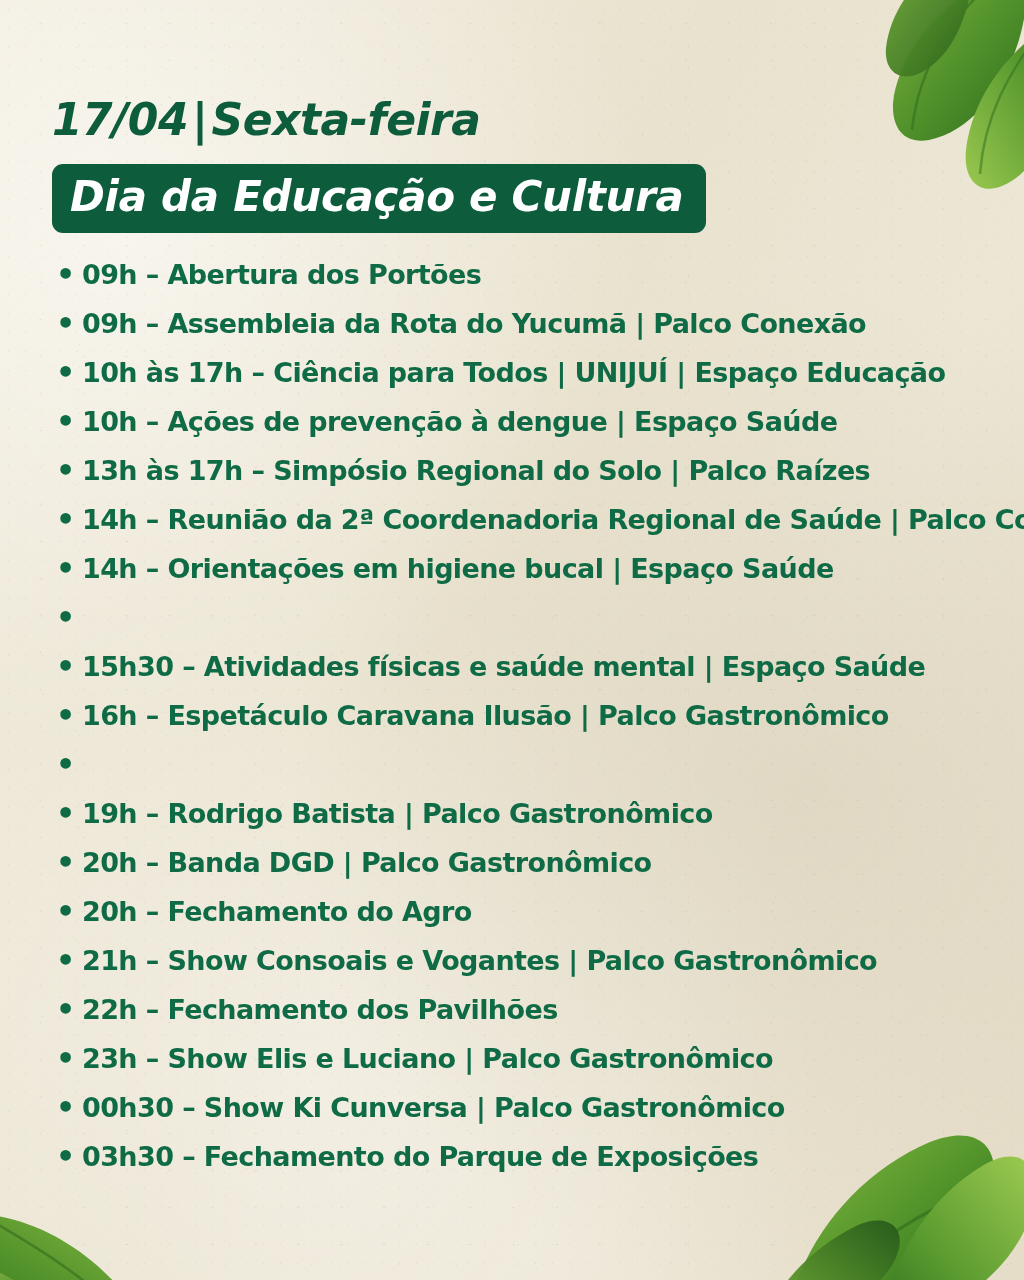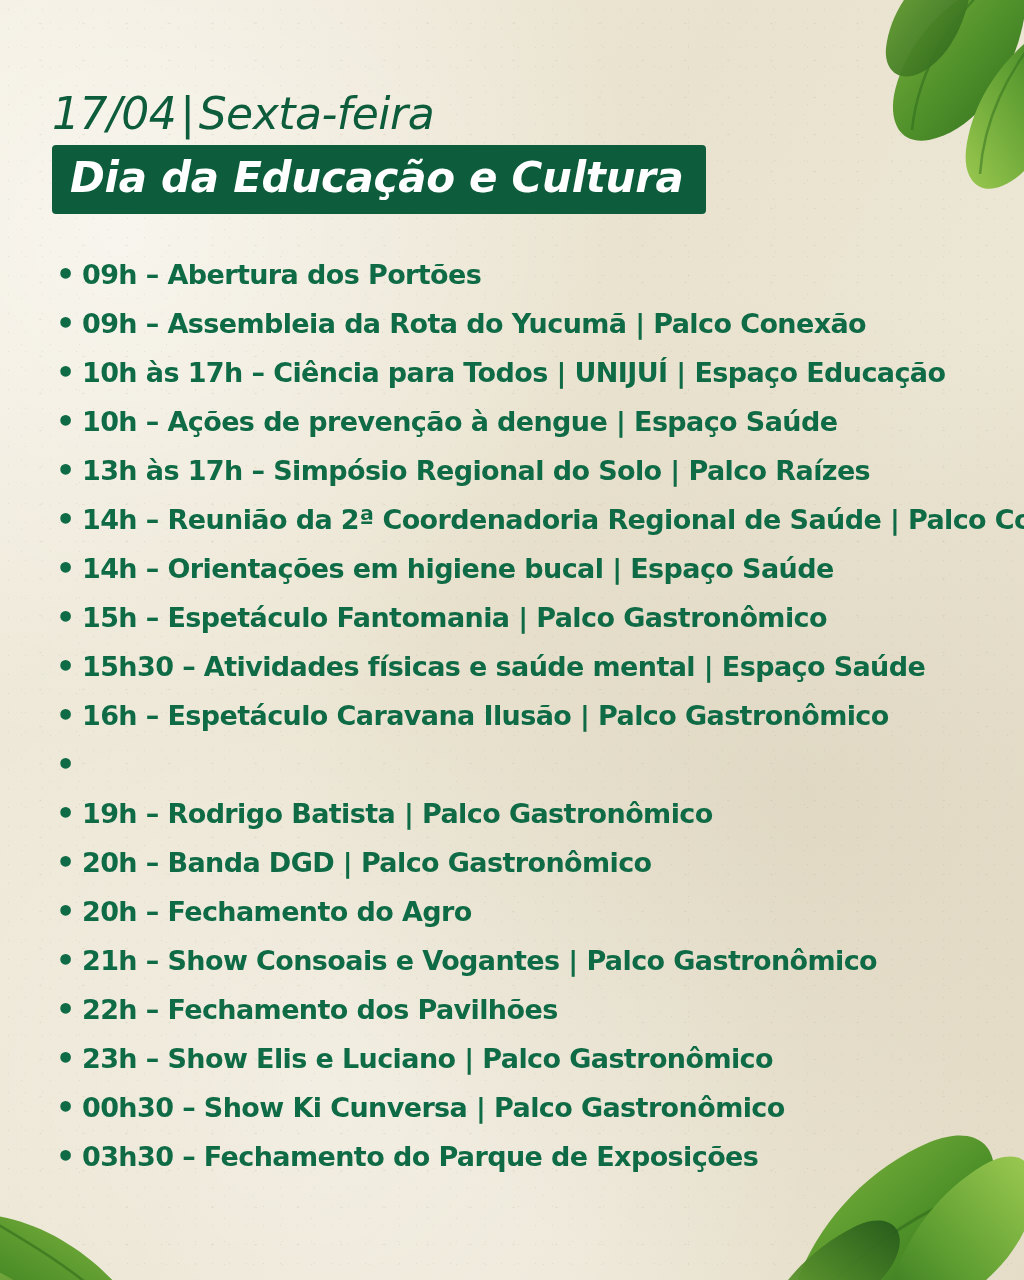--- a/index.html
+++ b/index.html
@@ -46,40 +46,41 @@
 
   #leaves-topright { top: -30px; right: -20px; width: 260px; height: 320px; }
   #leaves-bottomright { bottom: -30px; right: -10px; width: 300px; height: 330px; }
   #leaves-bottomleft { bottom: -40px; left: -60px; width: 220px; height: 230px; }
 
   
   #header { position: absolute; left: 52px; top: 88px; }
 
   #day-line {
     font-family: "DejaVu Sans", sans-serif;
-    font-weight: normal;
+    font-weight: bold;
     font-style: italic;
     font-size: 44px;
     letter-spacing: -0.5px;
     color: #0d5c3c;
     white-space: nowrap;
+    margin-top: 6px;
   }
   #day-line .sep { color: #0d5c3c; padding: 0 4px; }
 
   #title-banner {
     display: inline-block;
-    margin-top: 6px;
+    margin-top: 19px;
     background: #0d5c3c;
     color: #ffffff;
     font-weight: bold;
     font-style: italic;
     font-size: 42px;
     letter-spacing: -0.3px;
     padding: 8px 22px 12px 18px;
-    border-radius: 4px;
+    border-radius: 11px;
     white-space: nowrap;
   }
 
   
   #schedule {
     position: absolute;
     left: 56px;
     top: 252px;
     right: 30px;
   }
@@ -225,21 +226,20 @@
     <div class="sched-item">
       <span class="bullet">•</span>
       <span class="sched-text">14h – Reunião da 2ª Coordenadoria Regional de Saúde  |  Palco Conexão</span>
     </div>
     <div class="sched-item">
       <span class="bullet">•</span>
       <span class="sched-text">14h – Orientações em higiene bucal  |  Espaço Saúde</span>
     </div>
     <div class="sched-item">
       <span class="bullet">•</span>
-      <span class="sched-text">15h – Espetáculo Fantomania  |  Palco Gastronômico</span>
     </div>
     <div class="sched-item">
       <span class="bullet">•</span>
       <span class="sched-text">15h30 – Atividades físicas e saúde mental  |  Espaço Saúde</span>
     </div>
     <div class="sched-item">
       <span class="bullet">•</span>
       <span class="sched-text">16h – Espetáculo Caravana Ilusão  |  Palco Gastronômico</span>
     </div>
     <div class="sched-item">

